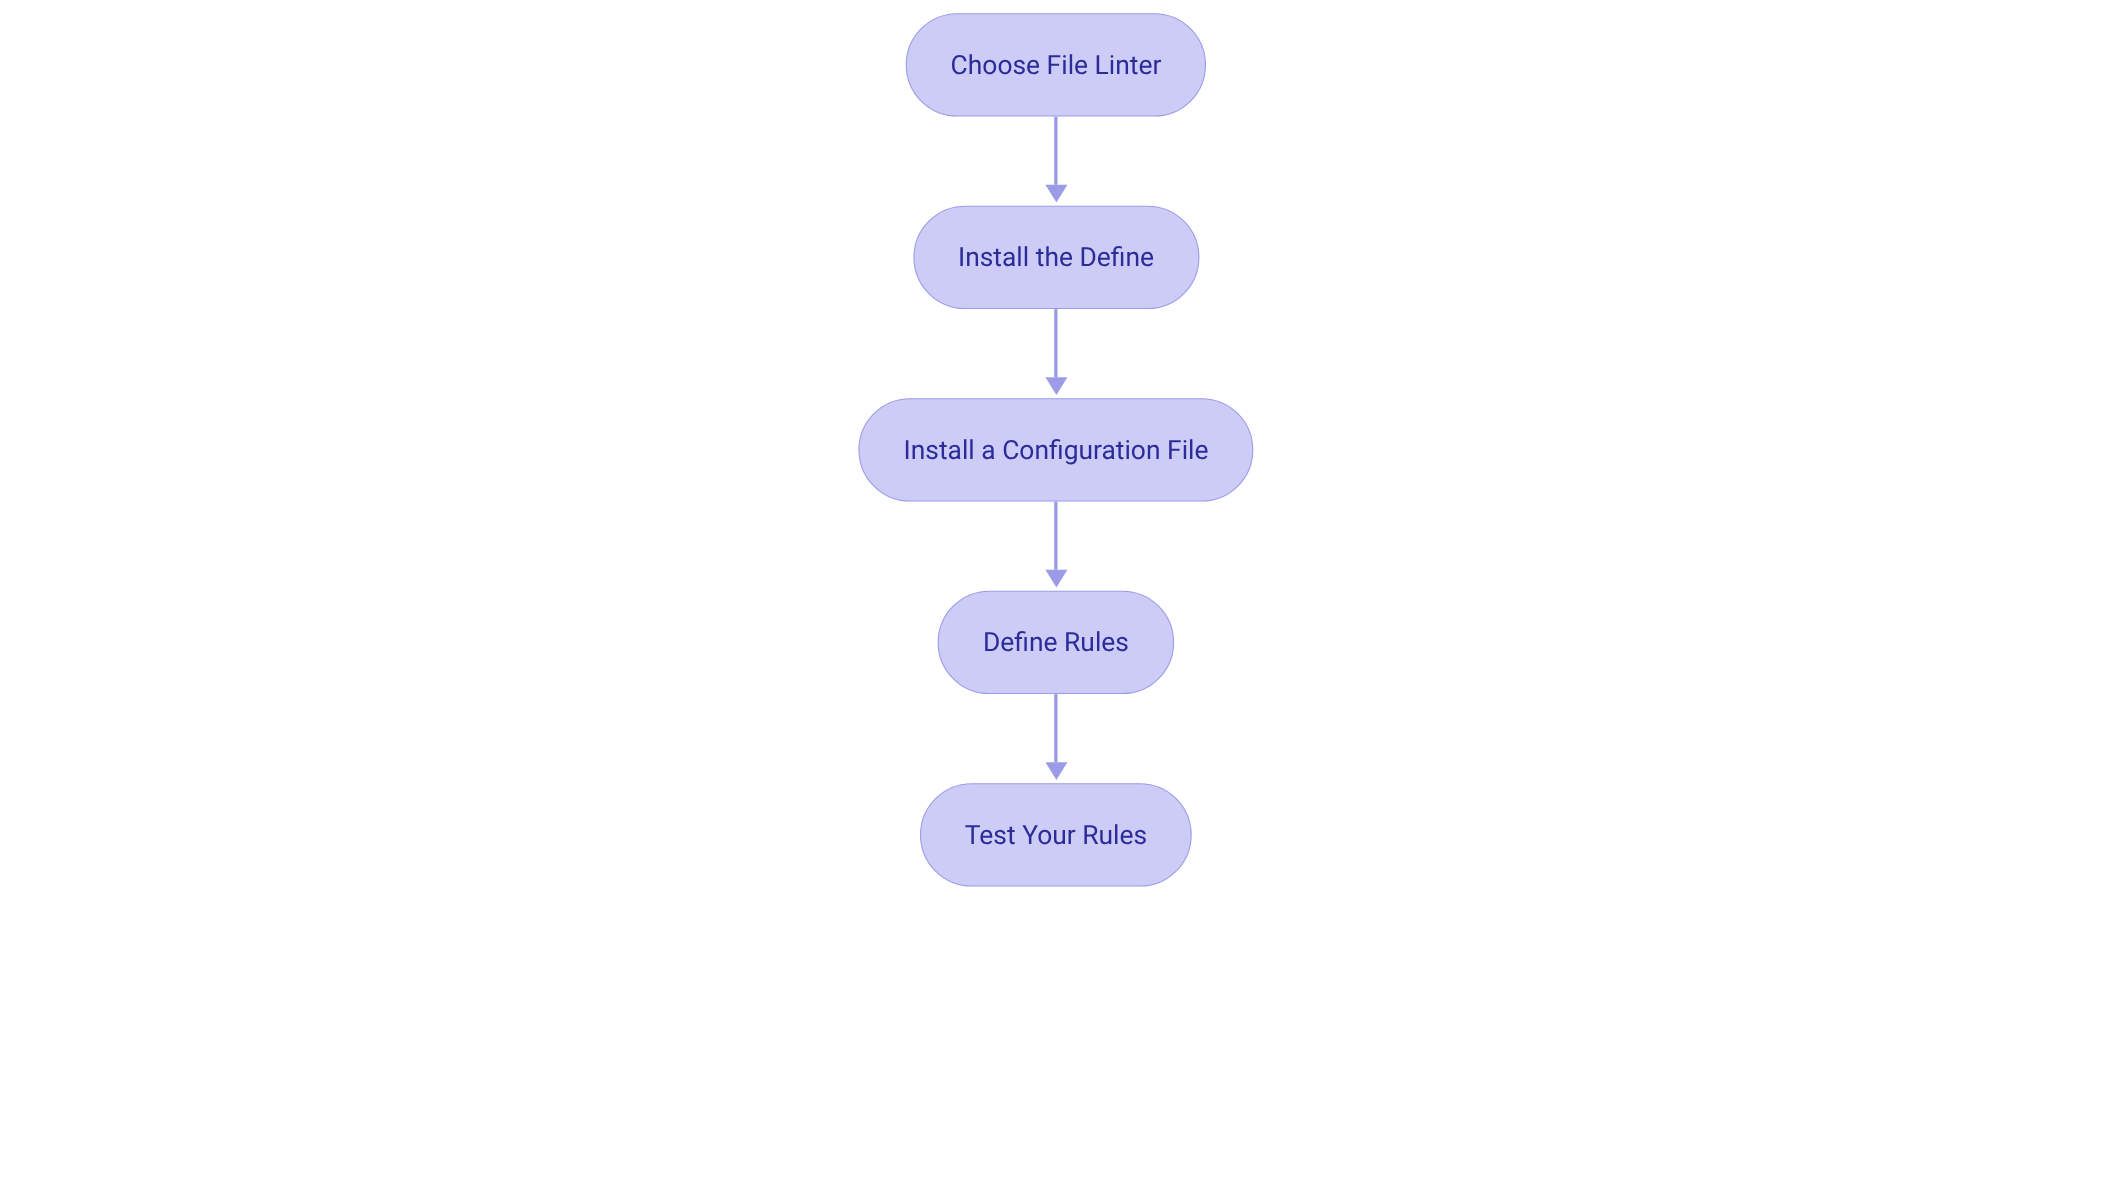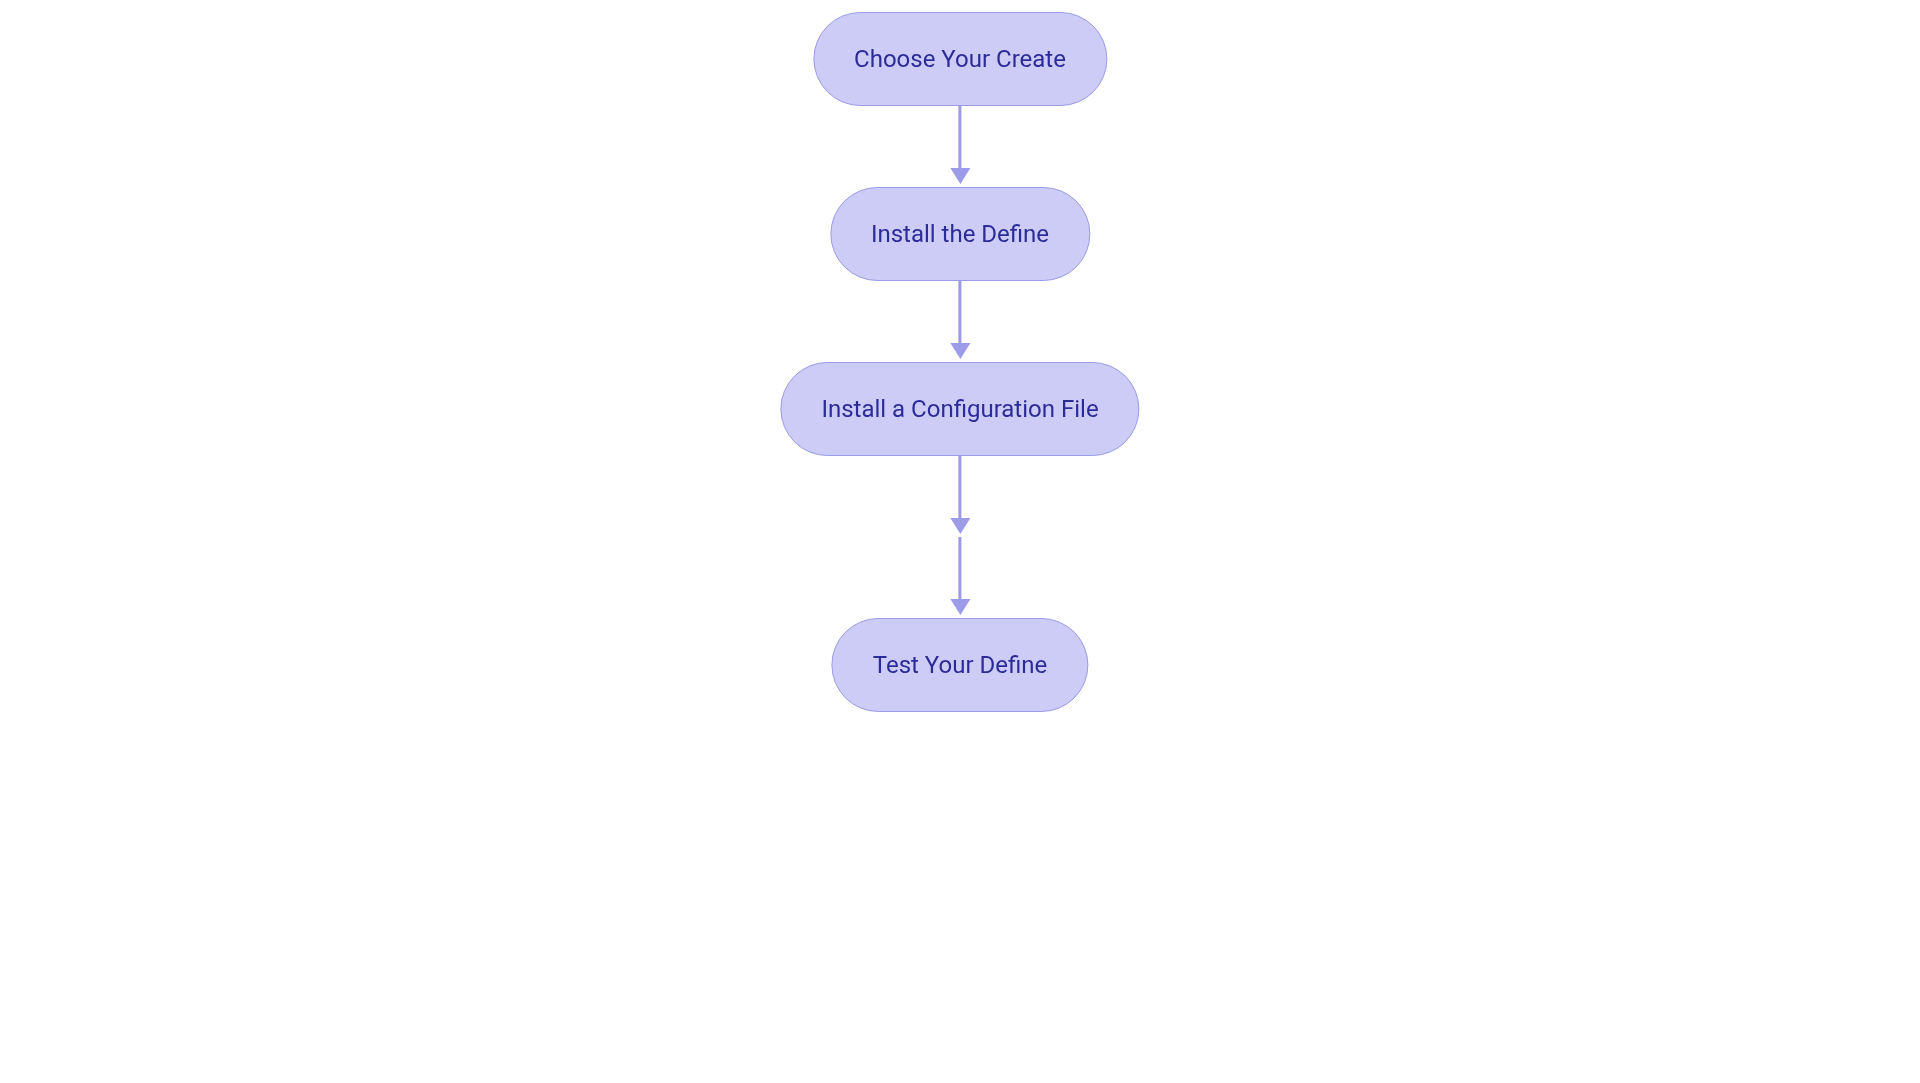--- a/index.html
+++ b/index.html
@@ -60,40 +60,43 @@
     .node-2 { min-width: 232px; }
     .node-3 { min-width: 350px; }
     .node-4 { min-width: 198px; }
     .node-5 { min-width: 232px; }
   </style>
 </head>
 <body>
 
 <div class="flowchart">
   <div class="node node-1">
-    <span>Choose Your Create</span>
+    <span>Choose File Linter</span>
   </div>
   <div class="arrow-container">
     <div class="arrow-line"></div>
     <div class="arrow-head"></div>
   </div>
   <div class="node node-2">
     <span>Install the Define</span>
   </div>
   <div class="arrow-container">
     <div class="arrow-line"></div>
     <div class="arrow-head"></div>
   </div>
   <div class="node node-3">
     <span>Install a Configuration File</span>
   </div>
   <div class="arrow-container">
     <div class="arrow-line"></div>
     <div class="arrow-head"></div>
   </div>
+  <div class="node node-4">
+    <span>Define Rules</span>
+  </div>
   <div class="arrow-container">
     <div class="arrow-line"></div>
     <div class="arrow-head"></div>
   </div>
   <div class="node node-5">
-    <span>Test Your Define</span>
+    <span>Test Your Rules</span>
   </div>
 </div>
 
 </body></html>

